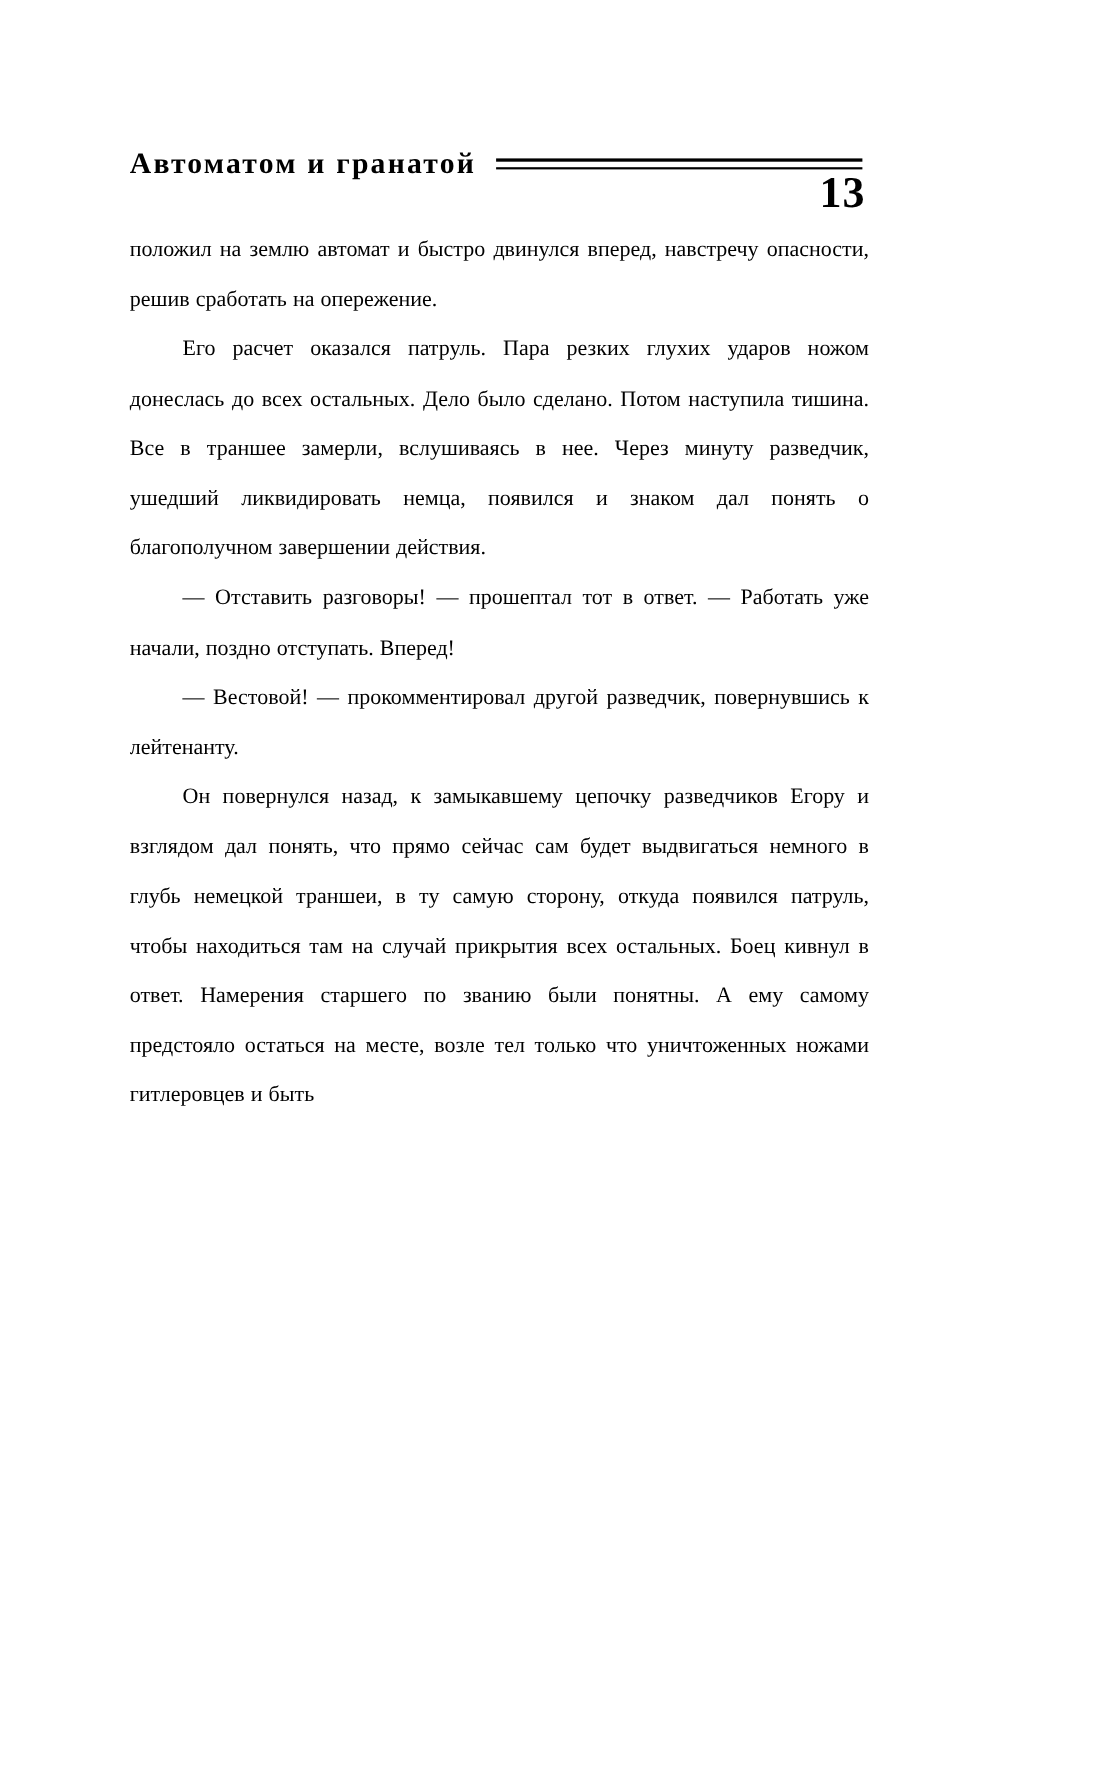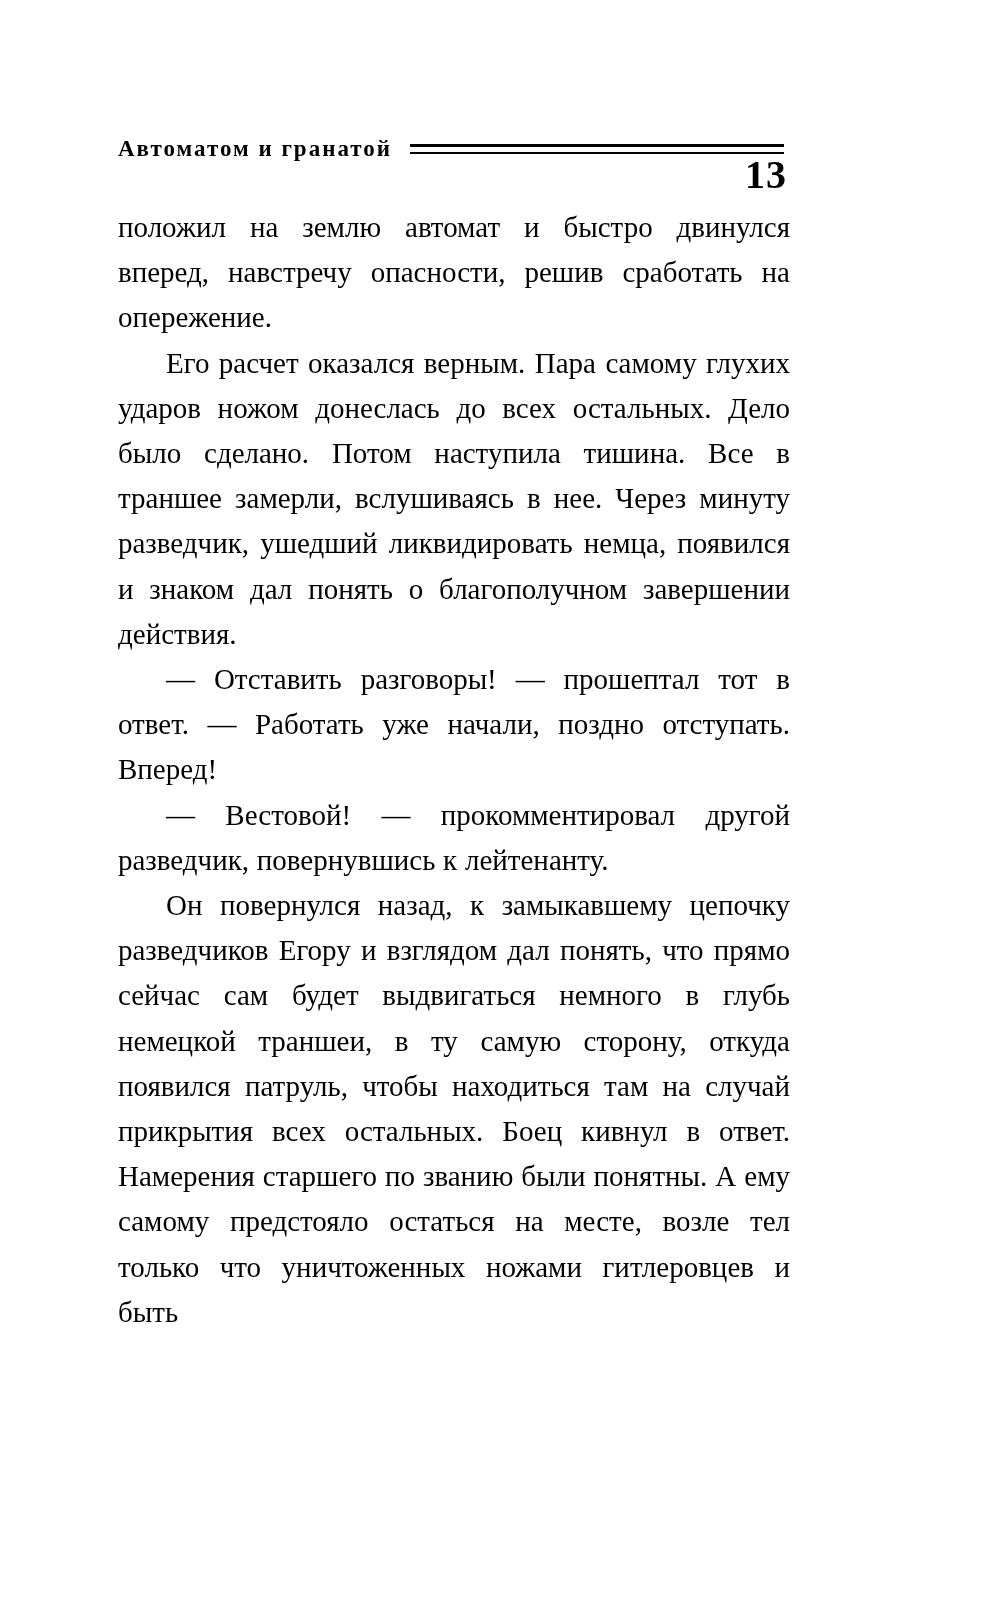--- a/index.html
+++ b/index.html
@@ -32,21 +32,21 @@
     top: 118px;
     width: 666px;
     height: 60px;
     display: flex;
     align-items: center;
   }
 
   .header-title {
     font-family: "Liberation Serif", serif;
     font-weight: bold;
-    font-size: 23px;
+    font-size: 27px;
     letter-spacing: 2.0px;
     white-space: nowrap;
     line-height: 1;
     padding-right: 18px;
   }
 
   .header-rules {
     flex: 1 1 auto;
     display: flex;
     flex-direction: column;
@@ -79,21 +79,21 @@
   .body-text {
     position: absolute;
     left: 118px;
     top: 205px;
     width: 672px;
   }
 
   .body-text p {
     margin: 0;
     font-family: "Liberation Serif", serif;
-    font-size: 29px;
+    font-size: 20px;
     line-height: 45.2px;
     text-align: justify;
     text-justify: inter-word;
     word-spacing: 0.5px;
     hyphens: manual;
   }
 
   .body-text p.indent {
     text-indent: 48px;
   }
@@ -112,19 +112,19 @@
     <div class="header-rules">
       <div class="rule"></div>
       <div class="rule thin"></div>
     </div>
   </div>
 
   <div class="page-number">13</div>
 
   <div class="body-text">
     <p class="noindent">положил на землю автомат и быстро двинулся вперед, навстречу опасности, решив сработать на опережение.</p>
-    <p class="indent">Его расчет оказался верным. Пара самому глухих ударов ножом донеслась до всех осталь­ных. Дело было сделано. Потом наступила ти­шина. Все в траншее замерли, вслушиваясь в нее. Через минуту разведчик, ушедший лик­видировать немца, появился и знаком дал по­нять о благополучном завершении действия.</p>
+    <p class="indent">Его расчет оказался патруль. Пара резких глухих ударов ножом донеслась до всех осталь­ных. Дело было сделано. Потом наступила ти­шина. Все в траншее замерли, вслушиваясь в нее. Через минуту разведчик, ушедший лик­видировать немца, появился и знаком дал по­нять о благополучном завершении действия.</p>
     <p class="indent">— Отставить разговоры! — прошептал тот в ответ. — Работать уже начали, поздно отсту­пать. Вперед!</p>
     <p class="indent">— Вестовой! — прокомментировал другой разведчик, повернувшись к лейтенанту.</p>
     <p class="indent">Он повернулся назад, к замыкавшему це­почку разведчиков Егору и взглядом дал по­нять, что прямо сейчас сам будет выдвигаться немного в глубь немецкой траншеи, в ту самую сторону, откуда появился патруль, чтобы нахо­диться там на случай прикрытия всех осталь­ных. Боец кивнул в ответ. Намерения стар­шего по званию были понятны. А ему самому предстояло остаться на месте, возле тел только что уничтоженных ножами гитлеровцев и быть</p>
   </div>
 
 </div>
 
 </body></html>

